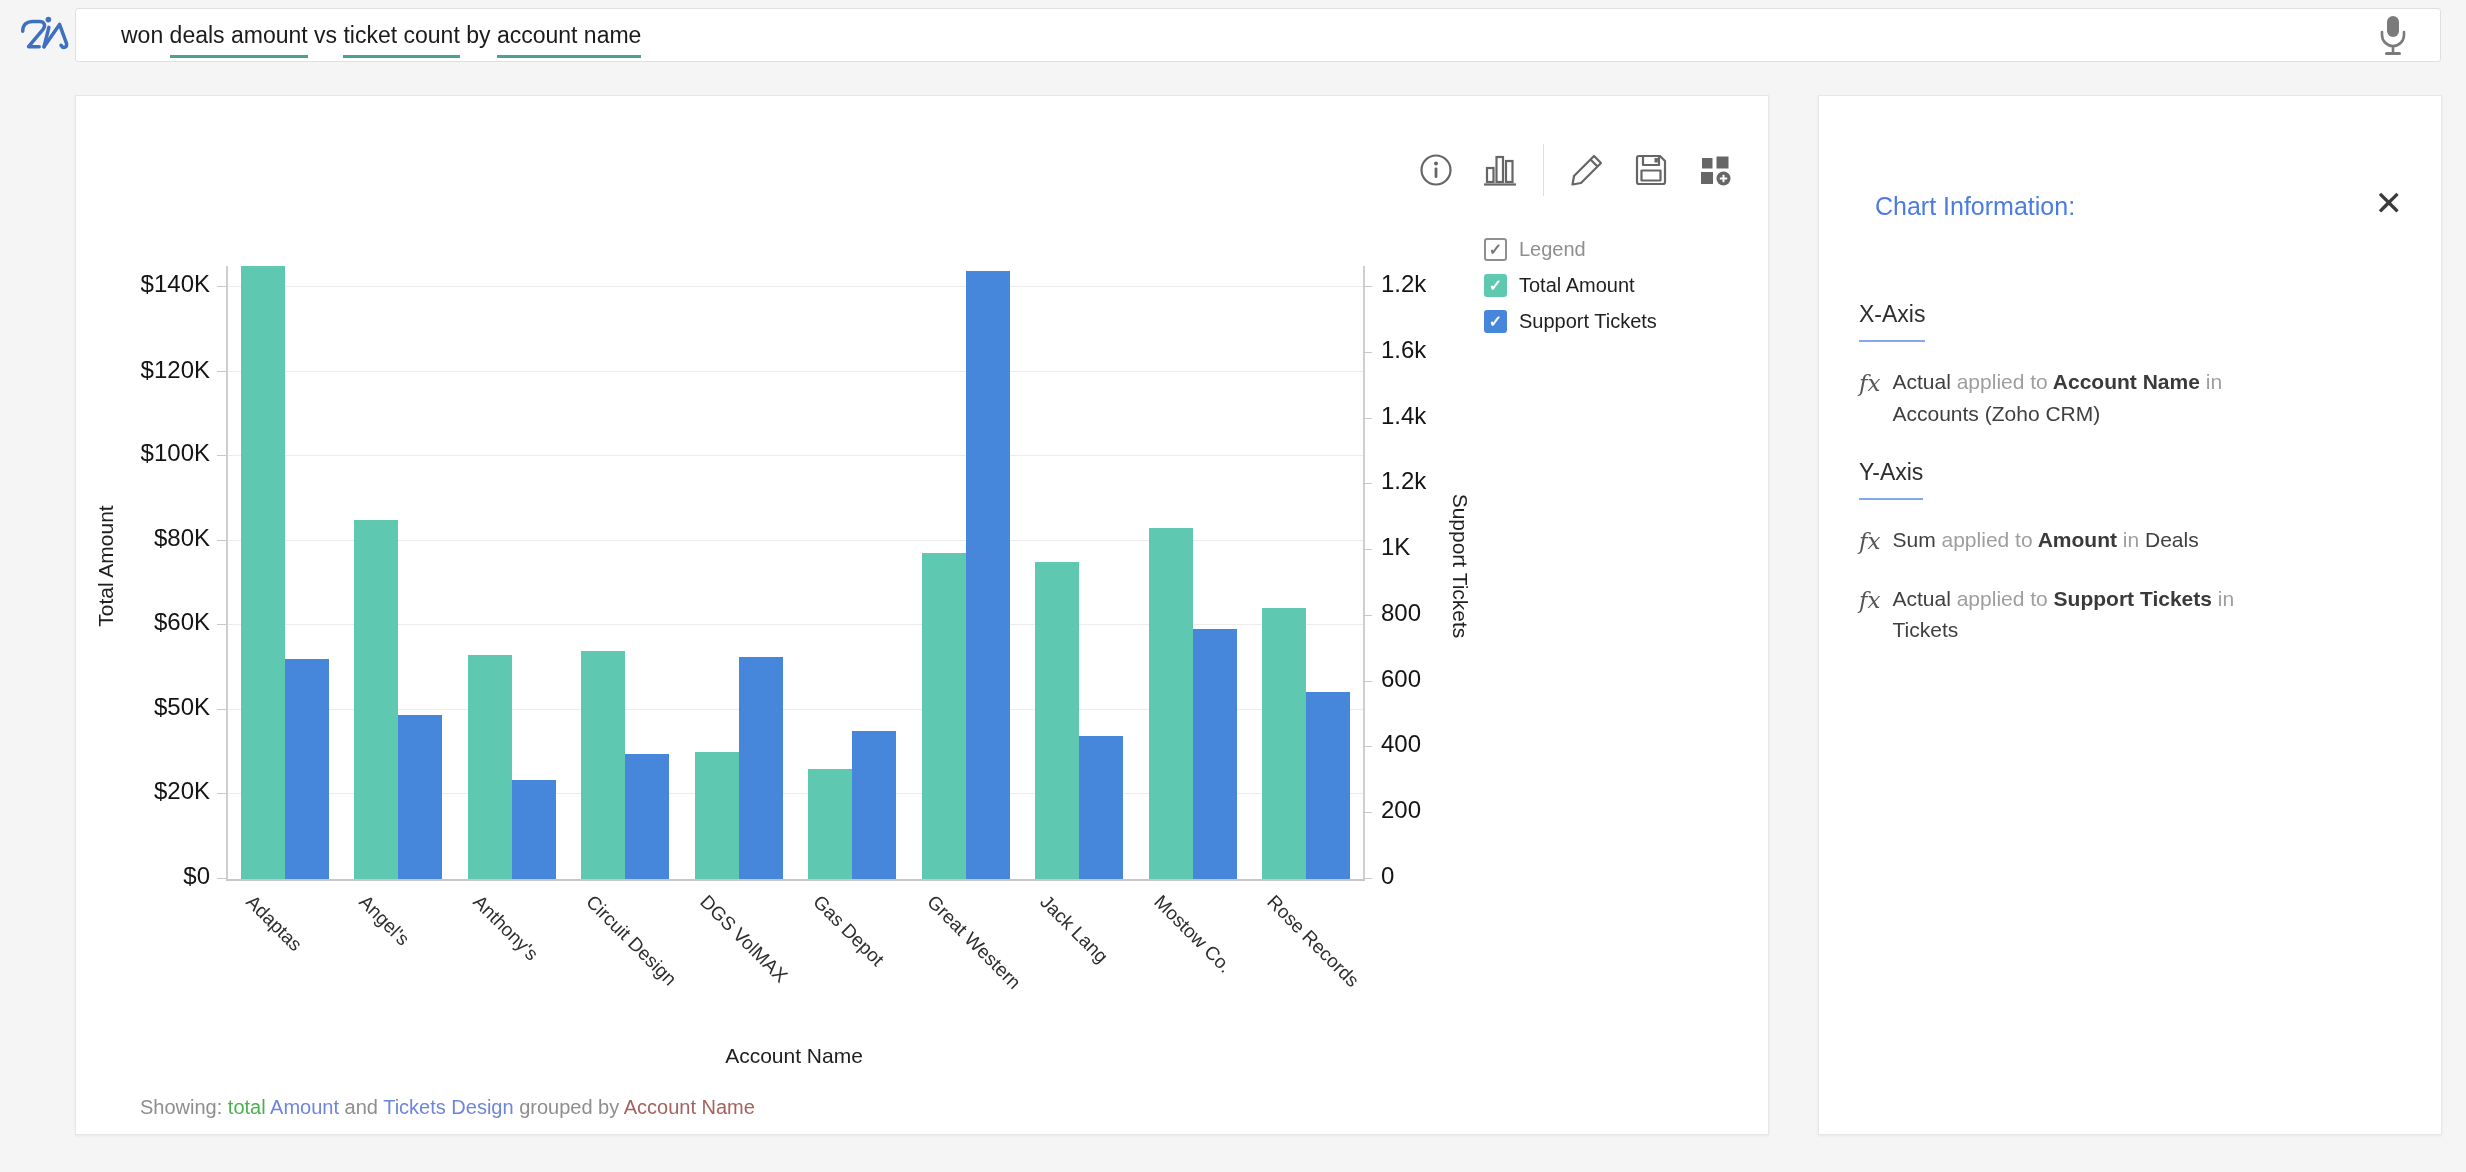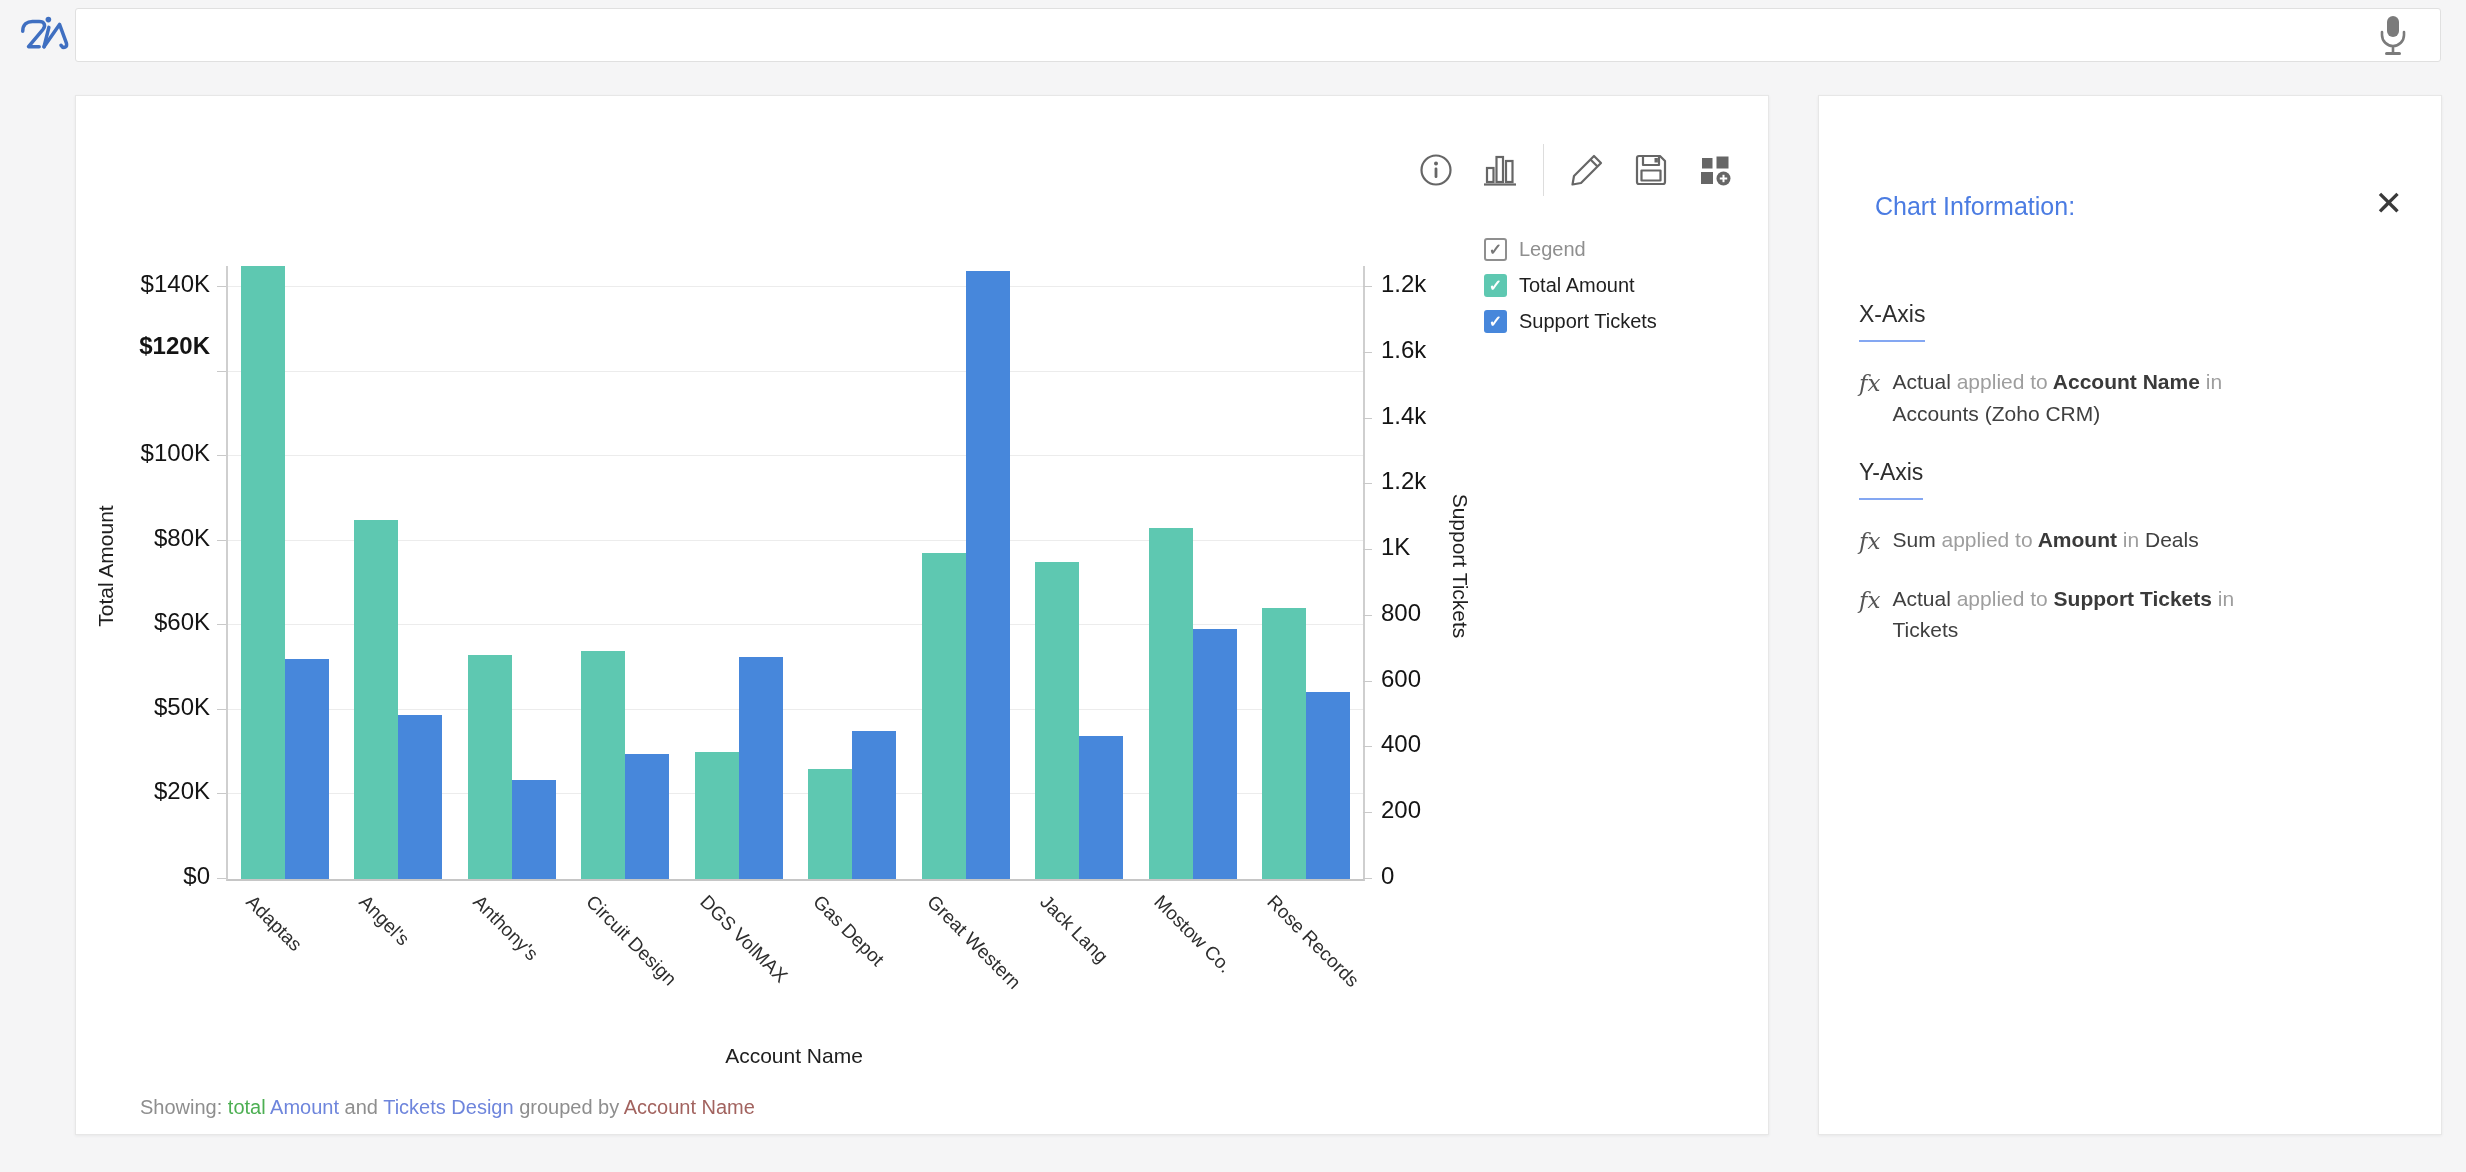--- a/index.html
+++ b/index.html
@@ -86,20 +86,21 @@
 <svg class="zia-logo" viewBox="0 0 64 52">
   <g fill="none" stroke="#3f6fc1" stroke-width="3.6" stroke-linecap="round" stroke-linejoin="round">
     <path d="M9 19 C9 11.5 14 9 19 9 H26 C31.5 9 33 13 30 17 L15 35 H26"></path>
     <path d="M36 15 L31 35"></path>
     <path d="M31 35 L47 12 L54 31 C55.5 35.5 51 37.6 48.5 33.5"></path>
   </g>
   <circle cx="35.5" cy="7" r="2.9" fill="#3f6fc1"></circle>
 </svg>
 
 <div class="searchbar">
+  <div class="query"><span>won </span><span class="q-hl">deals amount</span><span> vs </span><span class="q-hl">ticket count</span><span> by </span><span class="q-hl">account name</span></div>
   <svg class="mic" width="34" height="44" viewBox="0 0 34 44">
     <rect x="11" y="3" width="12" height="21" rx="6" fill="#7b7b7b"></rect>
     <path d="M6 19 v3 a11 11 0 0 0 22 0 v-3" fill="none" stroke="#7b7b7b" stroke-width="2.6" stroke-linecap="round"></path>
     <line x1="17" y1="33.5" x2="17" y2="39" stroke="#7b7b7b" stroke-width="2.6"></line>
     <line x1="10.5" y1="40.5" x2="23.5" y2="40.5" stroke="#7b7b7b" stroke-width="3" stroke-linecap="round"></line>
   </svg>
 </div>
 
 <div class="card main-card">
 
@@ -164,21 +165,21 @@
       <div class="tick-lab" style="bottom: 73.5517px;">$20K</div>
       <div class="tick-dash" style="bottom: 84.5517px;"></div>
       <div class="tick-lab" style="bottom: 158.103px;">$50K</div>
       <div class="tick-dash" style="bottom: 169.103px;"></div>
       <div class="tick-lab" style="bottom: 242.655px;">$60K</div>
       <div class="tick-dash" style="bottom: 253.655px;"></div>
       <div class="tick-lab" style="bottom: 327.207px;">$80K</div>
       <div class="tick-dash" style="bottom: 338.207px;"></div>
       <div class="tick-lab" style="bottom: 411.759px;">$100K</div>
       <div class="tick-dash" style="bottom: 422.759px;"></div>
-      <div class="tick-lab" style="bottom: 519px; font-weight: bold;">$120K</div>
+      <div class="tick-lab" style="bottom: 495px;">$120K</div>
       <div class="tick-dash" style="bottom: 507.31px;"></div>
       <div class="tick-lab" style="bottom: 580.862px;">$140K</div>
       <div class="tick-dash" style="bottom: 591.862px;"></div>
     </div>
 
   <div class="plot-wrap">
       <div class="gridline" style="bottom: 84.5517px;"></div>
       <div class="gridline" style="bottom: 169.103px;"></div>
       <div class="gridline" style="bottom: 253.655px;"></div>
       <div class="gridline" style="bottom: 338.207px;"></div>

